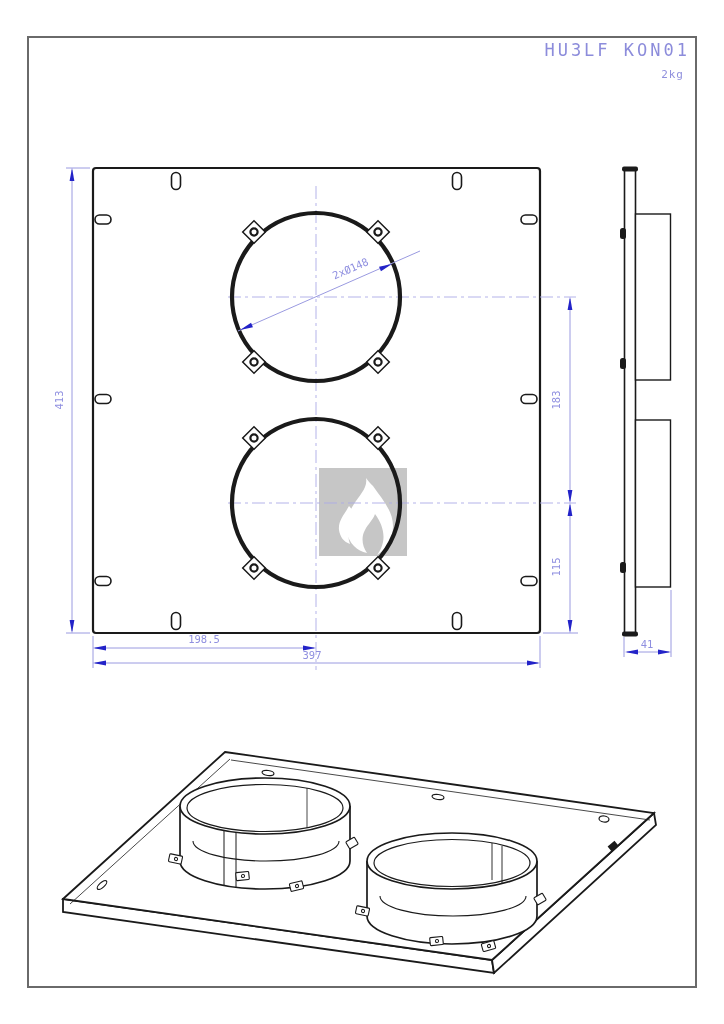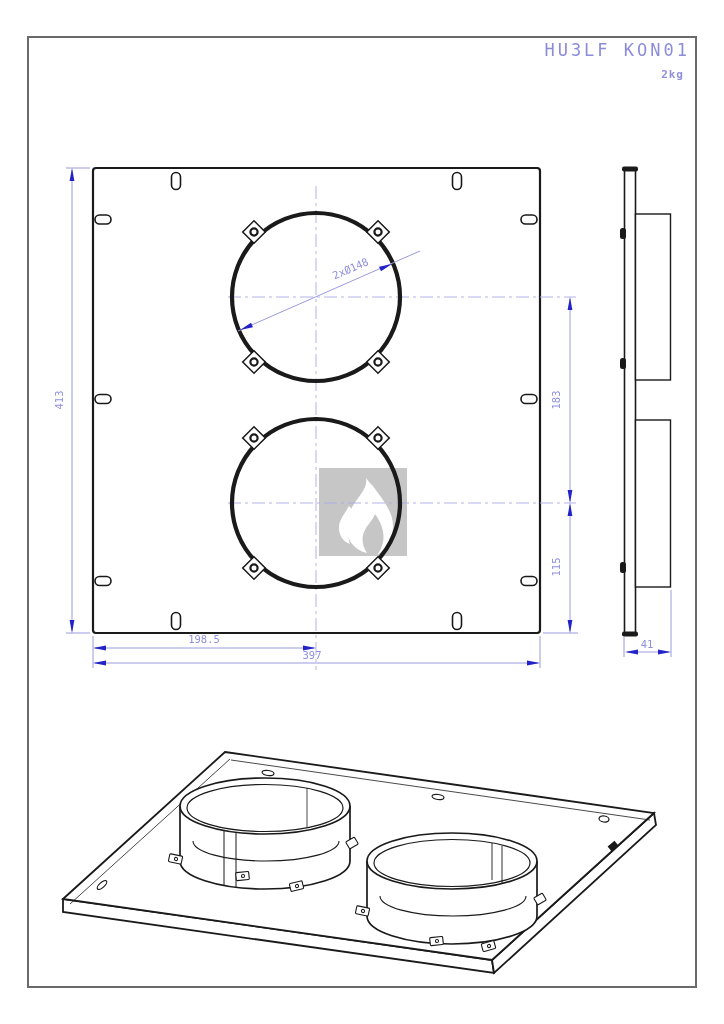--- a/index.html
+++ b/index.html
@@ -3,21 +3,21 @@
 <meta charset="utf-8">
 <style>
   html,body { margin:0; padding:0; background:#ffffff; }
   .sheet { position:relative; width:724px; height:1024px; background:#ffffff; overflow:hidden;
            font-family:"DejaVu Sans Mono", monospace; }
   .frame { position:absolute; left:27px; top:36px; width:670px; height:952px;
            border:2px solid #6a6a6a; box-sizing:border-box; }
   .title { position:absolute; top:40px; left:0; width:690px; text-align:right;
            color:#8c8cdb; font-size:17px; letter-spacing:3px; white-space:pre; }
   .weight { position:absolute; top:68px; left:0; width:684px; text-align:right;
-            color:#9090dd; font-size:11px; font-weight:bold; letter-spacing:1px; }
+            color:#9090dd; font-size:11px; font-weight:normal; letter-spacing:1px; }
   svg { position:absolute; left:0; top:0; }
   .k  { stroke:#1a1a1a; fill:none; }
   .kf { stroke:#1a1a1a; fill:#ffffff; }
   .fb { fill:#1a1a1a; stroke:none; }
   .d  { stroke:#9a9ae0; stroke-width:1; fill:none; }
   .c  { stroke:#abaae6; stroke-width:0.9; fill:none; stroke-dasharray:13 4 3 4; }
   .a  { fill:#2323c8; stroke:none; }
   .t  { fill:#8f8fe0; font-family:"DejaVu Sans Mono", monospace; font-size:10.5px; text-anchor:middle; }
 </style>
 </head>

